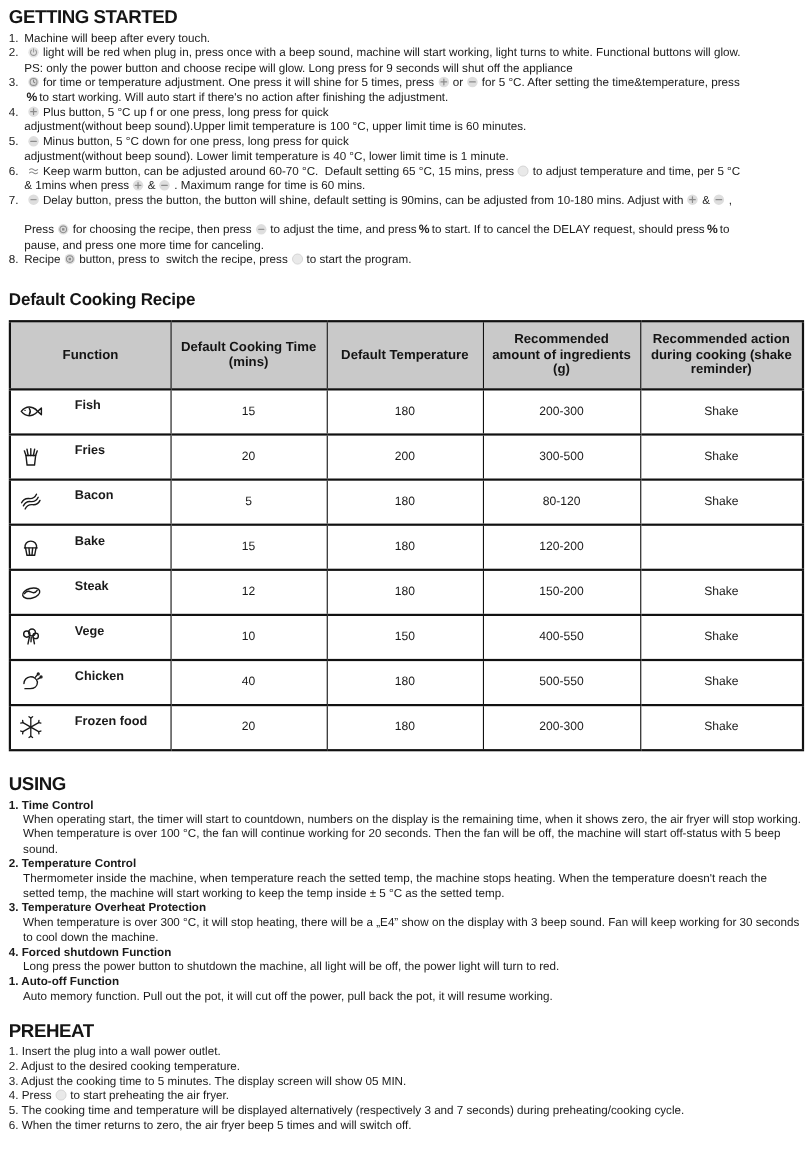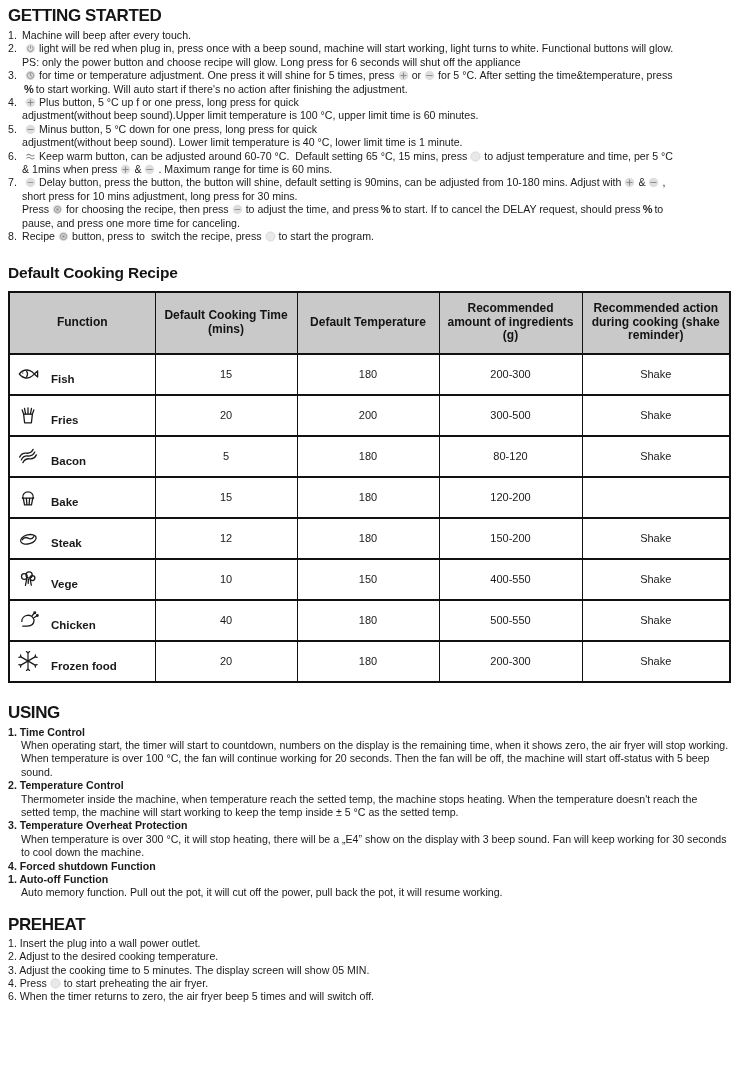--- a/index.html
+++ b/index.html
@@ -44,21 +44,21 @@
     padding:1px 5px;box-sizing:border-box;
   }
   table.recipe th{
     background:#c9c9c9;font-size:12px;font-weight:700;line-height:13.5px;
     height:62px;text-align:center;color:#141414;
   }
   table.recipe td{
     height:41px;text-align:center;font-size:11px;background:#fff;
   }
   td.fn-cell{text-align:left;padding-left:11px;}
-  .fn-inner{display:flex;align-items:flex-end;gap:10px;}
+  .fn-inner{display:flex;align-items:flex-start;gap:27px;}
   .fn-label{font-weight:700;font-size:11.5px;}
   .food-ic{display:inline-block;line-height:0;}
 
   
   .using-list{font-size:10.6px;line-height:13.4px;}
   .u-head{font-weight:700;}
   .u-body{margin-left:13px;}
 
   
   .ph-list{font-size:10.6px;line-height:13.4px;}
@@ -76,21 +76,21 @@
         <div class="gs-item">
           <span class="gs-num">1.</span>
           <div class="gs-body"><span class="seg">Machine will beep after every touch.</span></div>
         </div>
         <div class="gs-item">
           <span class="gs-num">2.</span>
           <div class="gs-body"><span class="ic"><svg viewBox="0 0 12 12" width="11" height="11">
                 <circle cx="6" cy="6" r="5.2" fill="#e4e4e4"></circle>
                 <path d="M6 2.6v3.2" stroke="#9a9a9a" stroke-width="1.1" fill="none" stroke-linecap="round"></path>
                 <path d="M3.9 4a3 3 0 1 0 4.2 0" stroke="#9a9a9a" stroke-width="1.1" fill="none" stroke-linecap="round"></path>
-              </svg></span><span class="seg">light will be red when plug in, press once with a beep sound, machine will start working, light turns to white. Functional buttons will glow.</span><br><span class="seg">PS: only the power button and choose recipe will glow. Long press for 6 seconds will shut off the appliance</span></div>
+              </svg></span><span class="seg">light will be red when plug in, press once with a beep sound, machine will start working, light turns to white. Functional buttons will glow.</span><br><span class="seg">PS: only the power button and choose recipe will glow. Long press for 9 seconds will shut off the appliance</span></div>
         </div>
         <div class="gs-item">
           <span class="gs-num">3.</span>
           <div class="gs-body"><span class="ic"><svg viewBox="0 0 12 12" width="11" height="11">
                 <circle cx="6" cy="6" r="5.2" fill="#dcdcdc"></circle>
                 <circle cx="6" cy="6" r="3.4" fill="none" stroke="#909090" stroke-width="1"></circle>
                 <path d="M6 4v2l1.4.9" stroke="#808080" stroke-width="1" fill="none" stroke-linecap="round"></path>
               </svg></span><span class="seg">for time or temperature adjustment. One press it will shine for 5 times, press</span><span class="ic"><svg viewBox="0 0 12 12" width="11" height="11">
                 <circle cx="6" cy="6" r="5.2" fill="#dedede"></circle>
                 <path d="M6 3.2v5.6M3.2 6h5.6" stroke="#8b8b8b" stroke-width="1.2" stroke-linecap="round" fill="none"></path>
@@ -131,21 +131,21 @@
           <span class="gs-num">7.</span>
           <div class="gs-body"><span class="ic"><svg viewBox="0 0 12 12" width="11" height="11">
                 <circle cx="6" cy="6" r="5.2" fill="#dedede"></circle>
                 <path d="M3.4 6h5.2" stroke="#979797" stroke-width="1.1" stroke-linecap="round" fill="none"></path>
               </svg></span><span class="seg">Delay button, press the button, the button will shine, default setting is 90mins, can be adjusted from 10-180 mins. Adjust with</span><span class="ic"><svg viewBox="0 0 12 12" width="11" height="11">
                 <circle cx="6" cy="6" r="5.2" fill="#dedede"></circle>
                 <path d="M6 3.2v5.6M3.2 6h5.6" stroke="#8b8b8b" stroke-width="1.2" stroke-linecap="round" fill="none"></path>
               </svg></span><span class="seg">&amp;</span><span class="ic"><svg viewBox="0 0 12 12" width="11" height="11">
                 <circle cx="6" cy="6" r="5.2" fill="#dedede"></circle>
                 <path d="M3.2 6h5.6" stroke="#8b8b8b" stroke-width="1.2" stroke-linecap="round" fill="none"></path>
-              </svg></span><span class="seg">,</span><br><span class="seg">short press for 10 mins adjustment, long press for 30 mins.</span><br><span class="seg">Press</span><span class="ic"><svg viewBox="0 0 12 12" width="11" height="11">
+              </svg></span><span class="seg">,</span><br><br><span class="seg">Press</span><span class="ic"><svg viewBox="0 0 12 12" width="11" height="11">
                 <circle cx="6" cy="6" r="5.2" fill="#dedede"></circle>
                 <circle cx="6" cy="6" r="3.3" fill="none" stroke="#8b8b8b" stroke-width="1"></circle>
                 <rect x="4.8" y="4.8" width="2.4" height="2.4" fill="#8b8b8b"></rect>
               </svg></span><span class="seg">for choosing the recipe, then press</span><span class="ic"><svg viewBox="0 0 12 12" width="11" height="11">
                 <circle cx="6" cy="6" r="5.2" fill="#dedede"></circle>
                 <path d="M3.4 6h5.2" stroke="#979797" stroke-width="1.1" stroke-linecap="round" fill="none"></path>
               </svg></span><span class="seg">to adjust the time, and press</span><span class="ic ic-text">%</span><span class="seg">to start. If to cancel the DELAY request, should press</span><span class="ic ic-text">%</span><span class="seg">to</span><br><span class="seg">pause, and press one more time for canceling.</span></div>
         </div>
         <div class="gs-item">
           <span class="gs-num">8.</span>
@@ -326,34 +326,36 @@
         <div>
           <div class="u-head">2. Temperature Control</div>
           <div class="u-body">Thermometer inside the machine, when temperature reach the setted temp, the machine stops heating. When the temperature doesn't reach the setted temp, the machine will start working to keep the temp inside ± 5 °C as the setted temp.</div>
         </div>
         <div>
           <div class="u-head">3. Temperature Overheat Protection</div>
           <div class="u-body">When temperature is over 300 °C, it will stop heating, there will be a „E4” show on the display with 3 beep sound. Fan will keep working for 30 seconds to cool down the machine.</div>
         </div>
         <div>
           <div class="u-head">4. Forced shutdown Function</div>
+          <div class="u-body">Long press the power button to shutdown the machine, all light will be off, the power light will turn to red.</div>
         </div>
         <div>
           <div class="u-head">1. Auto-off Function</div>
           <div class="u-body">Auto memory function. Pull out the pot, it will cut off the power, pull back the pot, it will resume working.</div>
         </div>
       </div>
   </section>
 
   <section class="preheat-sec">
     <h1 class="sec-title">PREHEAT</h1>
     <div class="ph-list" id="preheat-list">
         <div><span class="seg">1. Insert the plug into a wall power outlet.</span></div>
         <div><span class="seg">2. Adjust to the desired cooking temperature.</span></div>
         <div><span class="seg">3. Adjust the cooking time to 5 minutes. The display screen will show 05 MIN.</span></div>
         <div><span class="seg">4. Press</span><span class="ic"><svg viewBox="0 0 12 12" width="11" height="11">
               <circle cx="6" cy="6" r="5" fill="#e9e9e9" stroke="#cfcfcf" stroke-width="0.8"></circle>
             </svg></span><span class="seg">to start preheating the air fryer.</span></div>
+        <div><span class="seg">5. The cooking time and temperature will be displayed alternatively (respectively 3 and 7 seconds) during preheating/cooking cycle.</span></div>
         <div><span class="seg">6. When the timer returns to zero, the air fryer beep 5 times and will switch off.</span></div>
       </div>
   </section>
 
 </div>
 
 </body></html>

